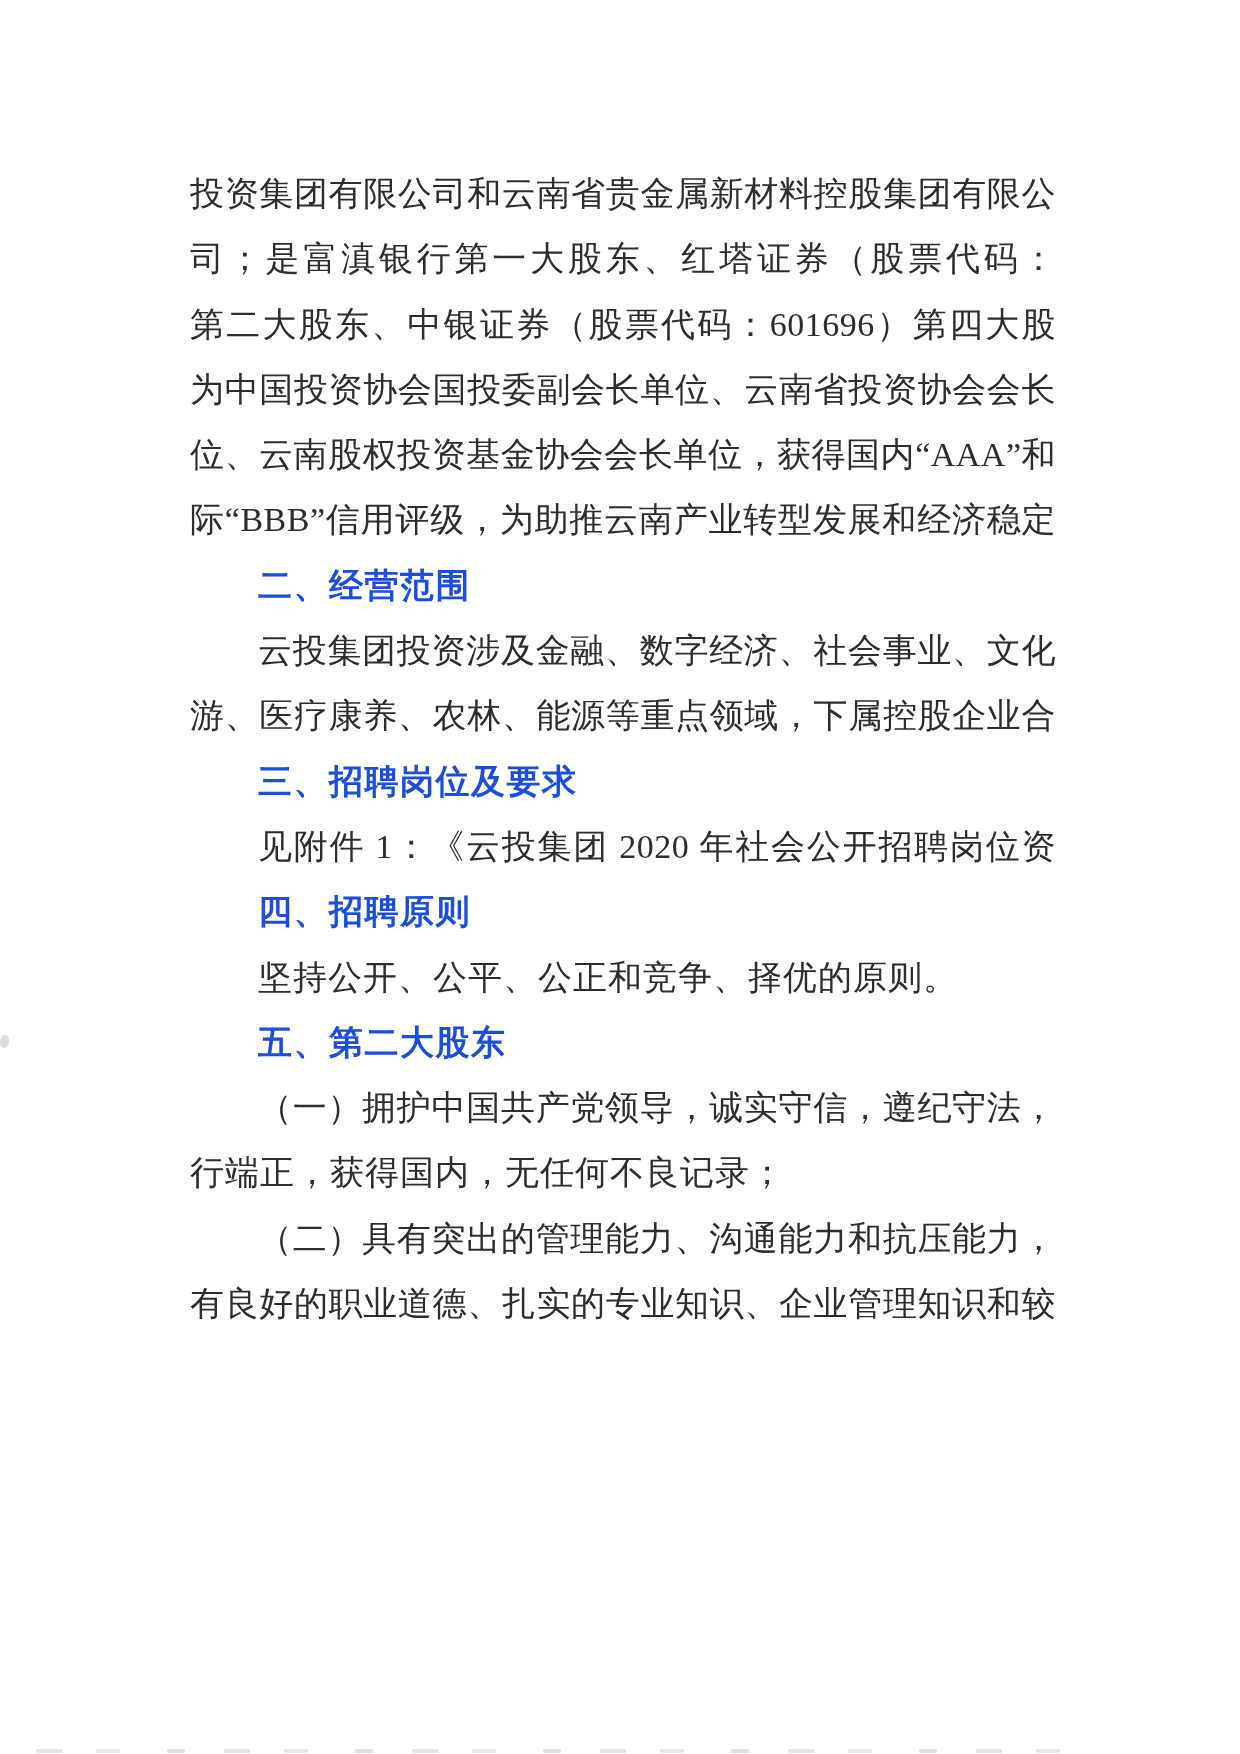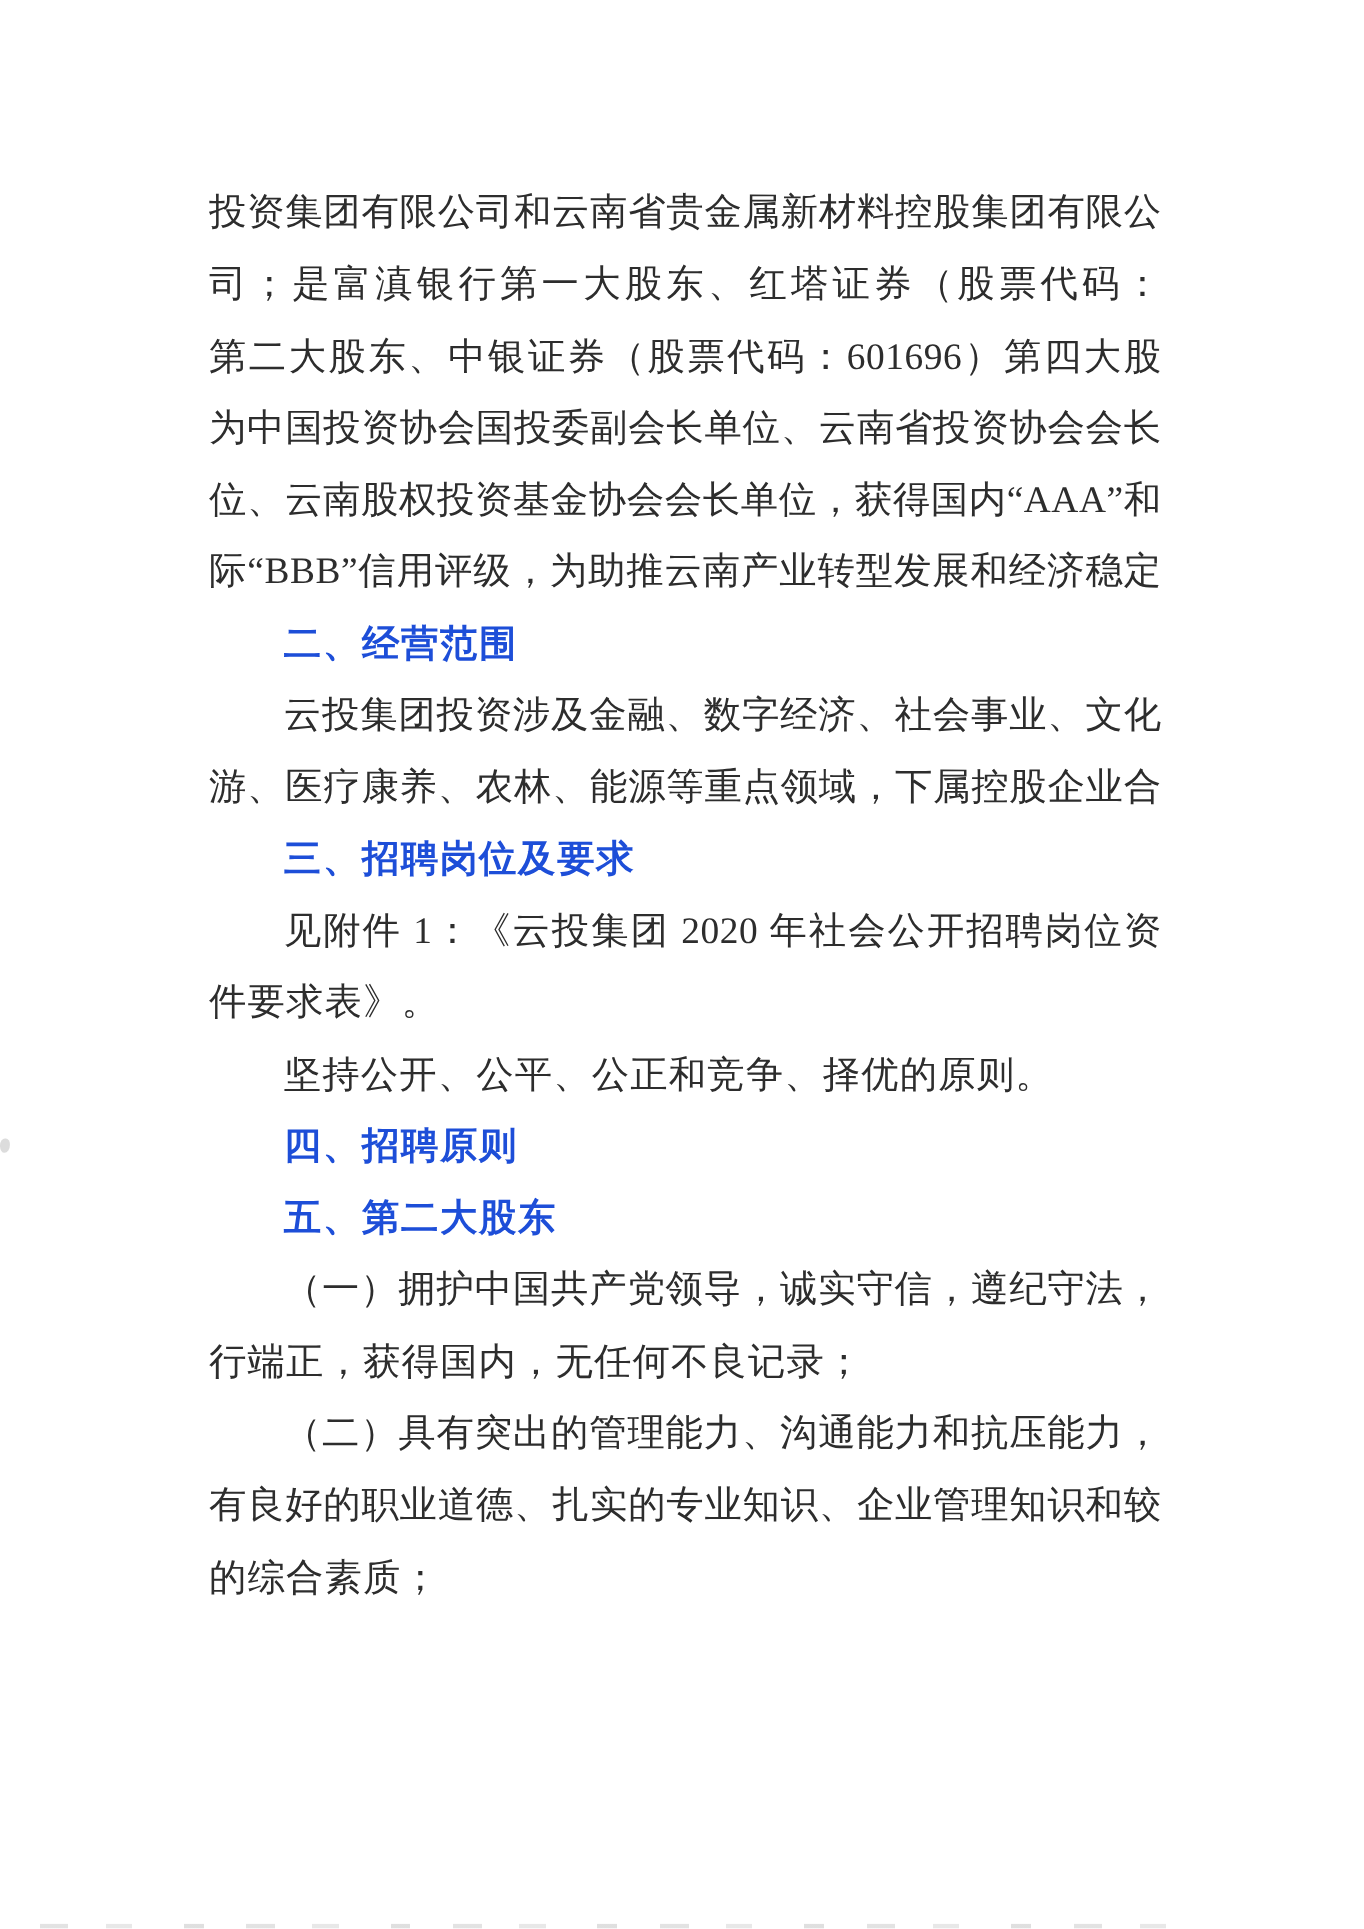--- a/index.html
+++ b/index.html
@@ -76,25 +76,23 @@
       <div class="line fill">司；是富滇银行第一大股东、红塔证券（股票代码：601236）</div>
       <div class="line fill">第二大股东、中银证券（股票代码：601696）第四大股东，</div>
       <div class="line fill">为中国投资协会国投委副会长单位、云南省投资协会会长单</div>
       <div class="line fill">位、云南股权投资基金协会会长单位，获得国内“AAA”和国</div>
       <div class="line fill">际“BBB”信用评级，为助推云南产业转型发展和经济稳定增</div>
       <div class="line heading indent">二、经营范围</div>
       <div class="line indent fill">云投集团投资涉及金融、数字经济、社会事业、文化旅</div>
       <div class="line fill">游、医疗康养、农林、能源等重点领域，下属控股企业合计</div>
       <div class="line heading indent">三、招聘岗位及要求</div>
       <div class="line indent fill">见附件 1：《云投集团 2020 年社会公开招聘岗位资格条</div>
-      <div class="line">件要求表》。</div>
+      <div class="line heading indent">四、招聘原则</div>
       <div class="line indent">坚持公开、公平、公正和竞争、择优的原则。</div>
-      <div class="line heading indent">四、招聘原则</div>
       <div class="line heading indent">五、第二大股东</div>
       <div class="line indent fill">（一）拥护中国共产党领导，诚实守信，遵纪守法，品</div>
       <div class="line">行端正，获得国内，无任何不良记录；</div>
       <div class="line indent fill">（二）具有突出的管理能力、沟通能力和抗压能力，具</div>
       <div class="line fill">有良好的职业道德、扎实的专业知识、企业管理知识和较强</div>
-      <div class="line">的综合素质；</div>
     </div>
   <div class="left-speck"></div>
   <div class="bottom-cutoff"></div>
 </div>
 
 </body></html>

